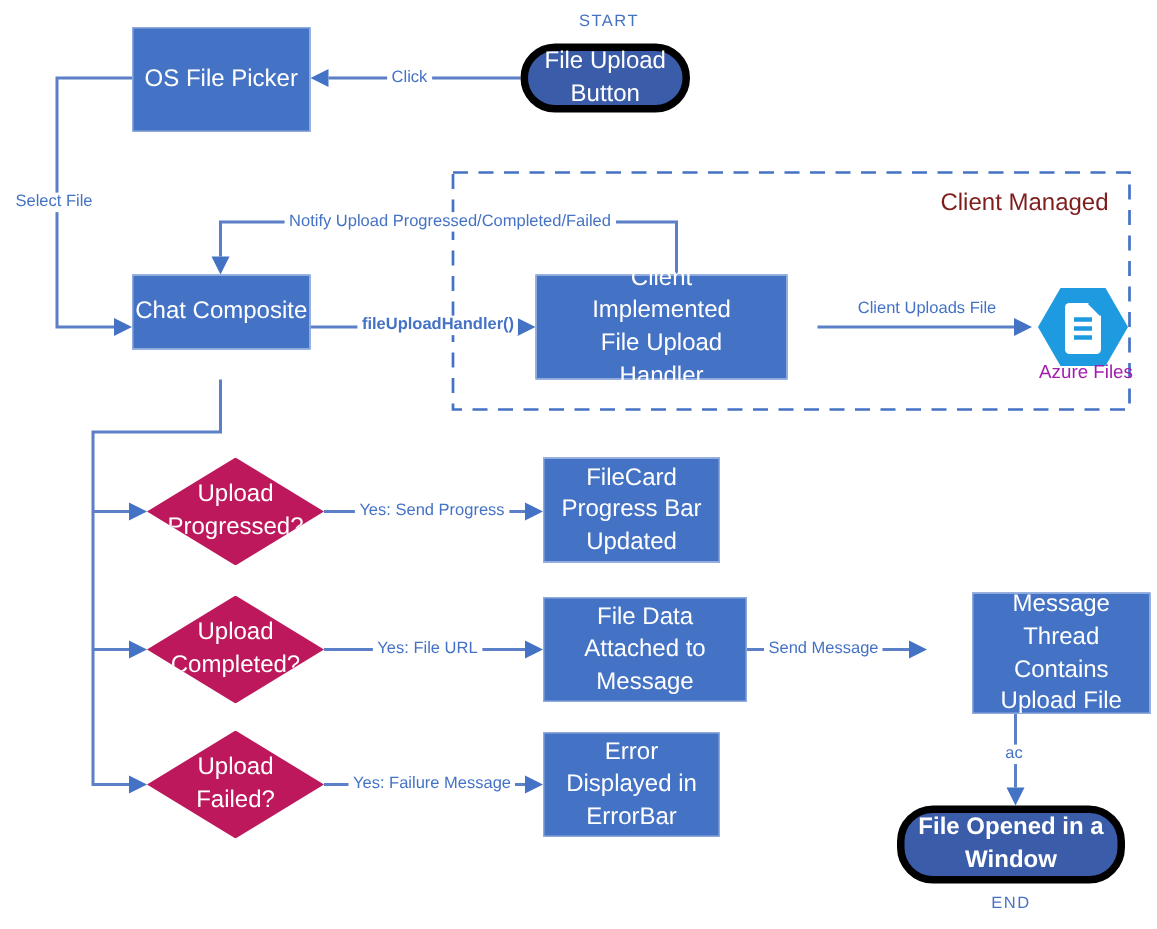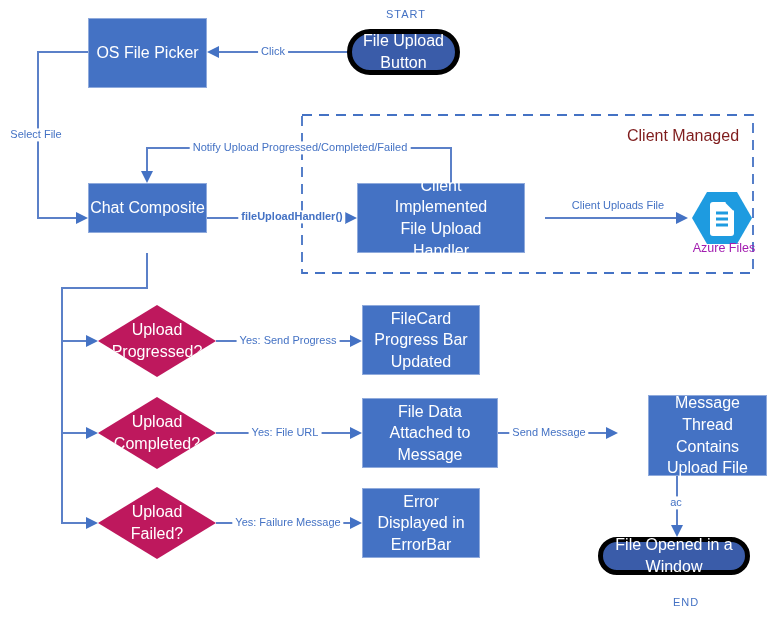--- a/index.html
+++ b/index.html
@@ -118,24 +118,24 @@
   <div class="node diamond" style="left:98px;top:305px;width:118px;height:72px;">
     <span>Upload Progressed?</span>
   </div>
   <div class="node diamond" style="left:98px;top:397px;width:118px;height:72px;">
     <span>Upload Completed?</span>
   </div>
   <div class="node diamond" style="left:98px;top:487px;width:118px;height:72px;">
     <span>Upload Failed?</span>
   </div>
 
-  <div class="node stadium" style="left:598px;top:537px;width:152px;height:38px;">
+  <div class="node stadium" style="left:598px;top:537px;width:152px;height:52px;font-weight:bold;">
     <span>File Opened in a Window</span>
   </div>
-  <div class="terminal-label" style="left:674px;top:602px;margin-left:12px;">END</div>
+  <div class="terminal-label" style="left:674px;top:602px;">END</div>
 
   <div class="region-label" style="left:683px;top:136px;">Client Managed</div>
 
   <div class="icon-wrap" style="left:689px;top:190px;width:66px;height:56px;">
     <svg width="66" height="56" viewBox="0 0 66 56">
       <polygon points="3,28 18,2 48,2 63,28 48,54 18,54" fill="#1E9BE0"></polygon>
       <path d="M24,12 h13 l8,8 v23 a3,3 0 0 1 -3,3 h-18 a3,3 0 0 1 -3,-3 v-28 a3,3 0 0 1 3,-3 z" fill="#ffffff"></path>
       <path d="M37,12 L45,20" stroke="#1E9BE0" stroke-width="2" fill="none"></path>
       <g stroke="#1E9BE0" stroke-width="3">
         <line x1="27" y1="23" x2="39" y2="23"></line>

